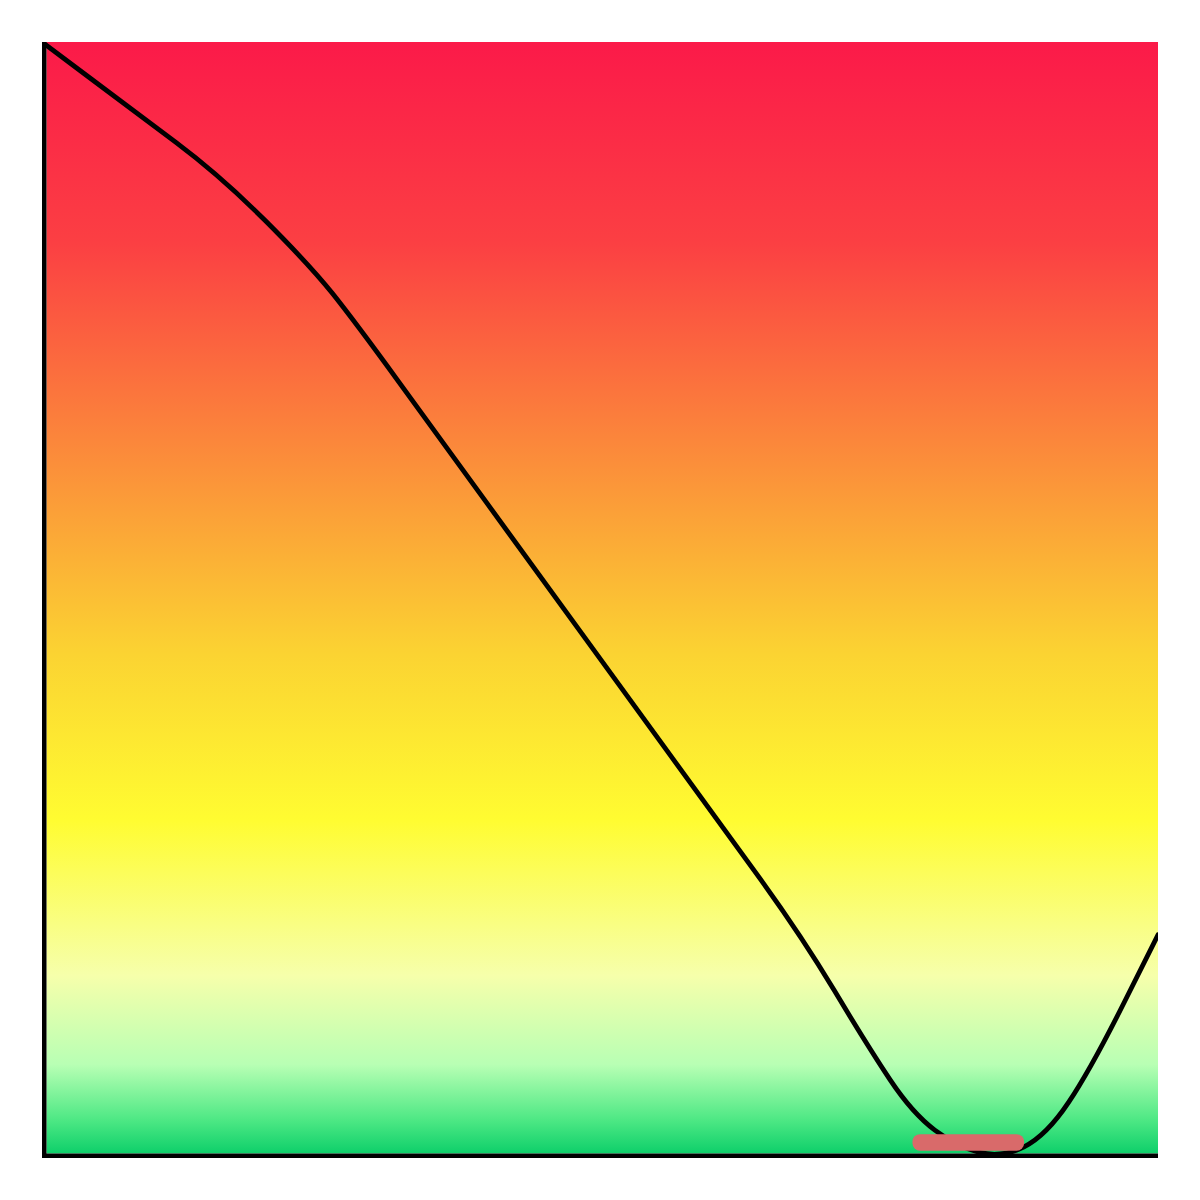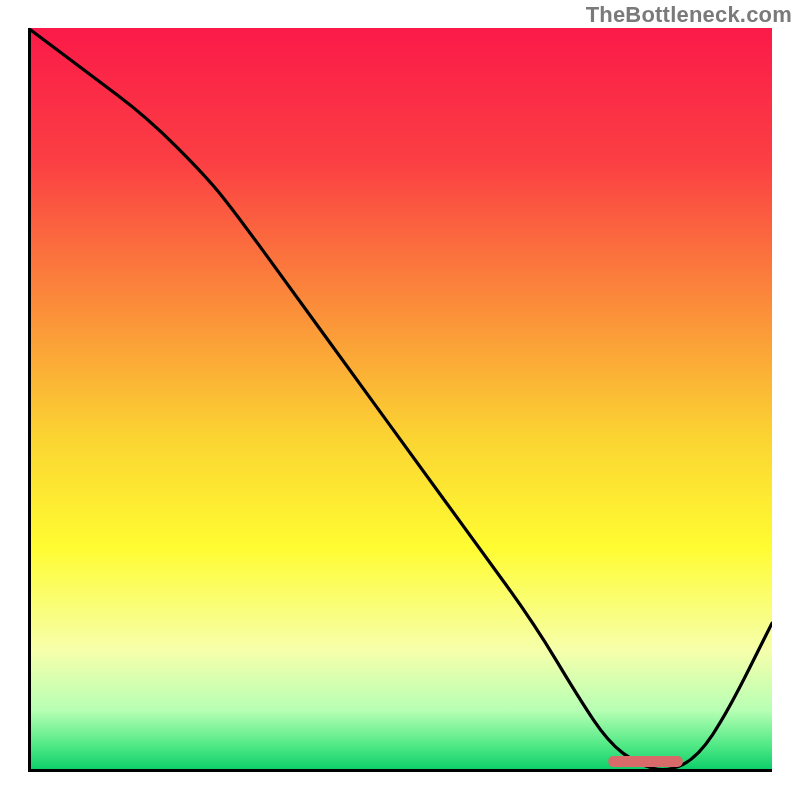--- a/index.html
+++ b/index.html
@@ -36,21 +36,20 @@
   .plot-svg {
     width: 100%;
     height: 100%;
     display: block;
   }
 </style>
 </head>
 <body>
 
 <div class="stage">
-  <div class="watermark">TheBottleneck.com</div>
 
   <div class="plot-frame">
     <svg class="plot-svg" viewBox="0 0 744 744" preserveAspectRatio="none">
       <defs>
         <linearGradient id="bg-grad" x1="0" y1="0" x2="0" y2="1">
             <stop offset="0%" stop-color="#fb1a49"></stop>
             <stop offset="18%" stop-color="#fb3f43"></stop>
             <stop offset="38%" stop-color="#fb8f3a"></stop>
             <stop offset="55.00000000000001%" stop-color="#fbd332"></stop>
             <stop offset="70%" stop-color="#fffc31"></stop>

